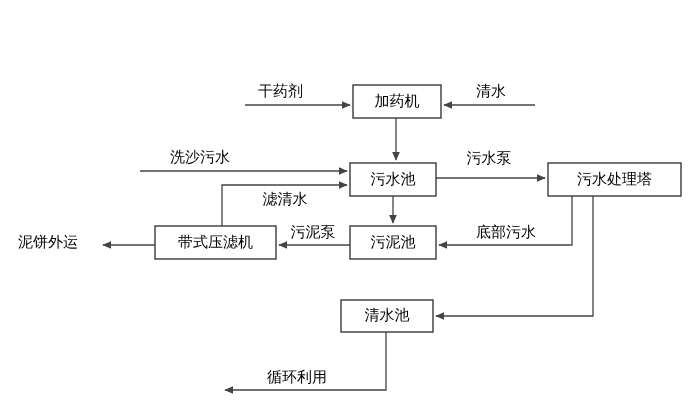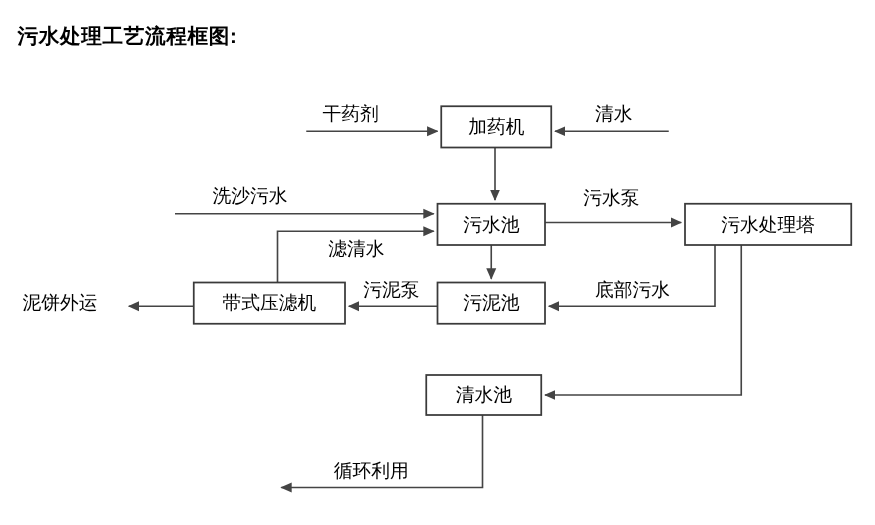--- a/index.html
+++ b/index.html
@@ -61,21 +61,20 @@
     font-size: 15px;
     fill: #000000;
     dominant-baseline: middle;
   }
 </style>
 </head>
 <body>
 
 <div id="page">
 
-  <div id="title">污水处理工艺流程框图:</div>
 
   <svg id="diagram" viewBox="0 0 700 420">
     <defs>
       <marker id="arrow" viewBox="0 0 10 10" refX="9.2" refY="5" markerWidth="7" markerHeight="7" orient="auto-start-reverse">
         <path d="M 0 0.6 L 10 5 L 0 9.4 z" fill="#444444"></path>
       </marker>
     </defs>
 
     <path class="edge-line" d="M 245 105 L 350 105" marker-end="url(#arrow)"></path>
 

